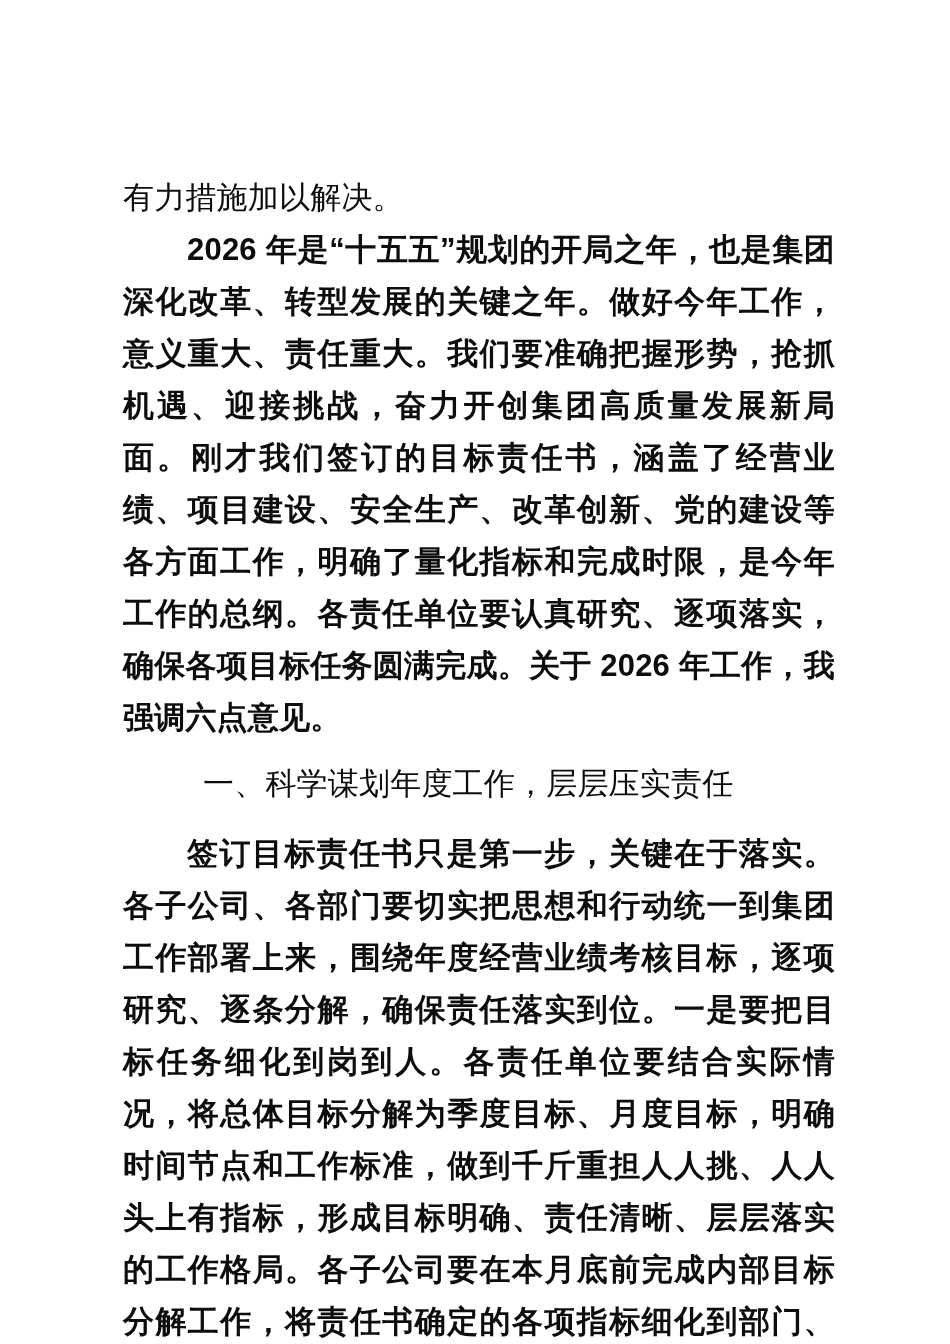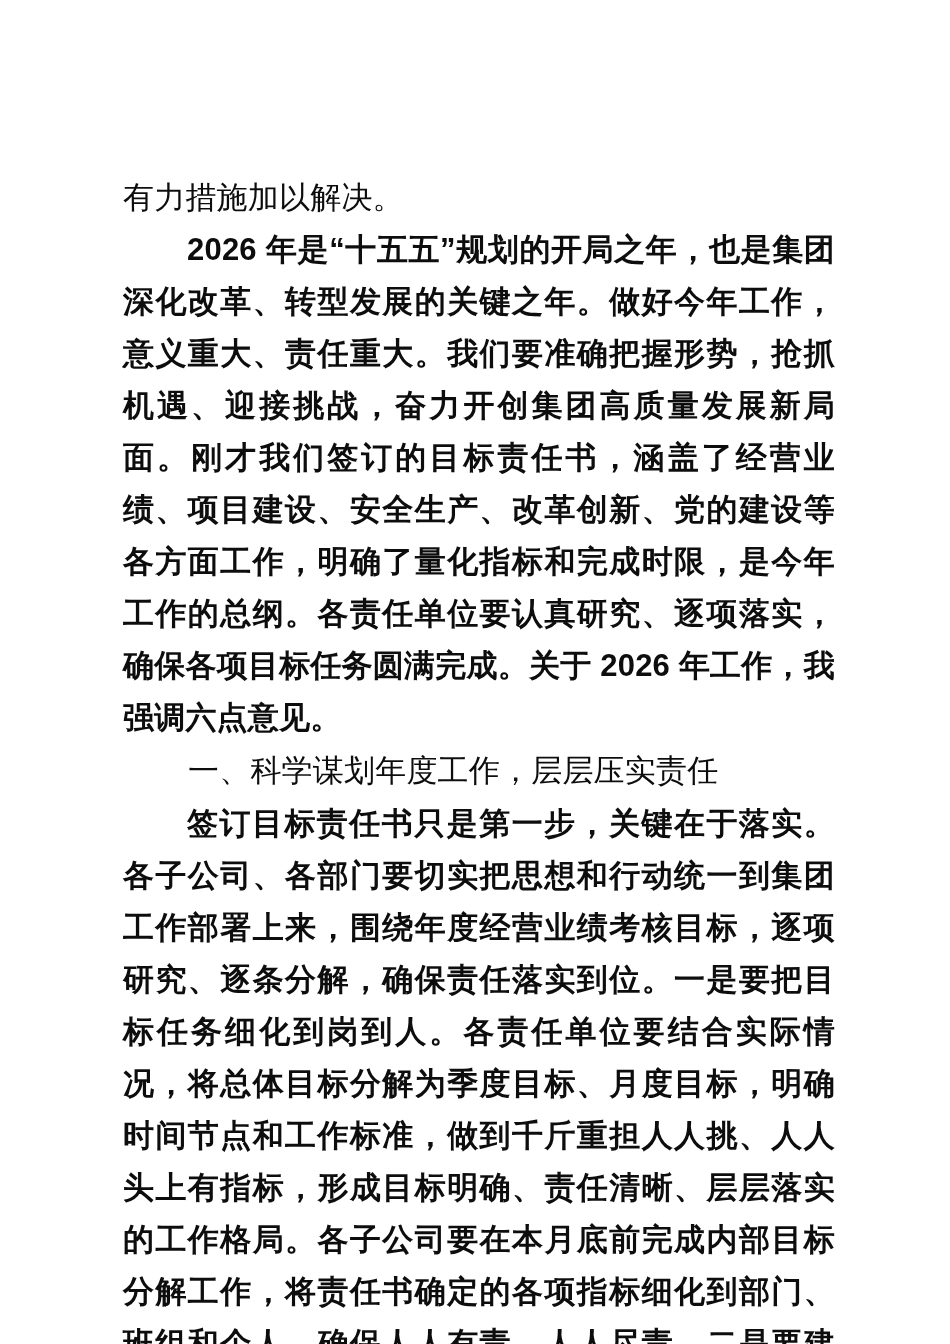--- a/index.html
+++ b/index.html
@@ -43,27 +43,28 @@
   }
 
   
   .para.indent {
     text-indent: 64px;
     font-weight: bold;
   }
 
   
   .heading {
-    margin: 1px;
+    margin: 16px;
     font-size: 31px;
     line-height: 52px;
     letter-spacing: 0.2px;
     text-indent: 64px;
     text-align: left;
     word-break: break-all;
+    font-family: Liberation Mono, monospace;
   }
 </style>
 </head>
 <body>
 
 <div class="page">
   <div class="doc-body">
 
     <p class="para">有力措施加以解决。</p>
 

